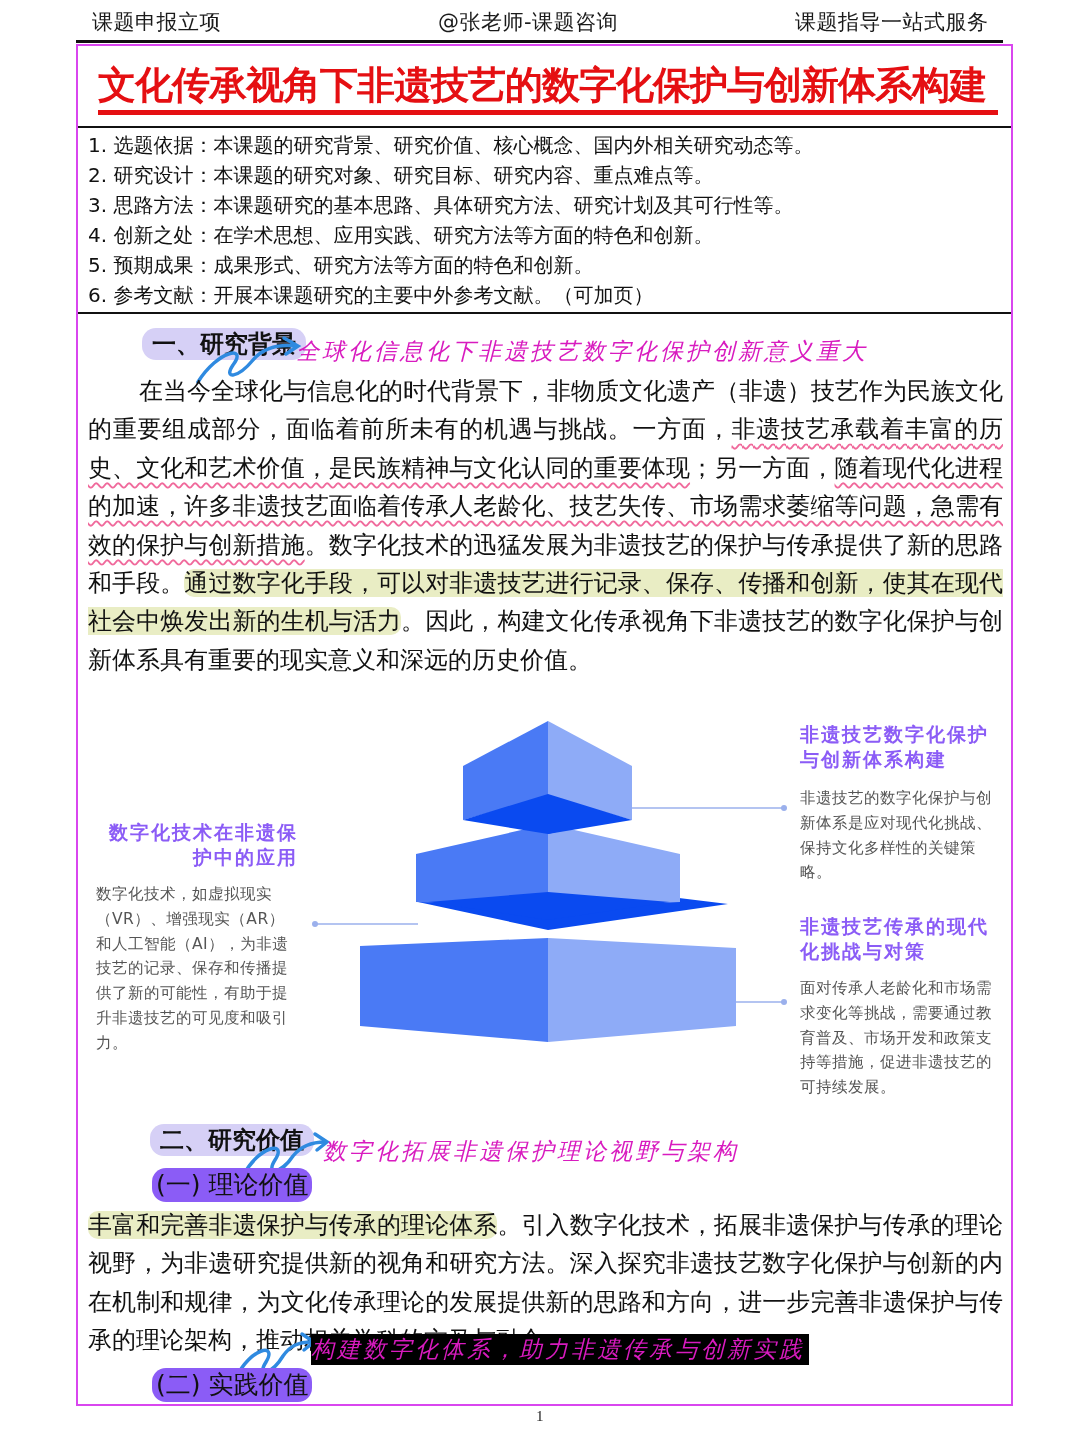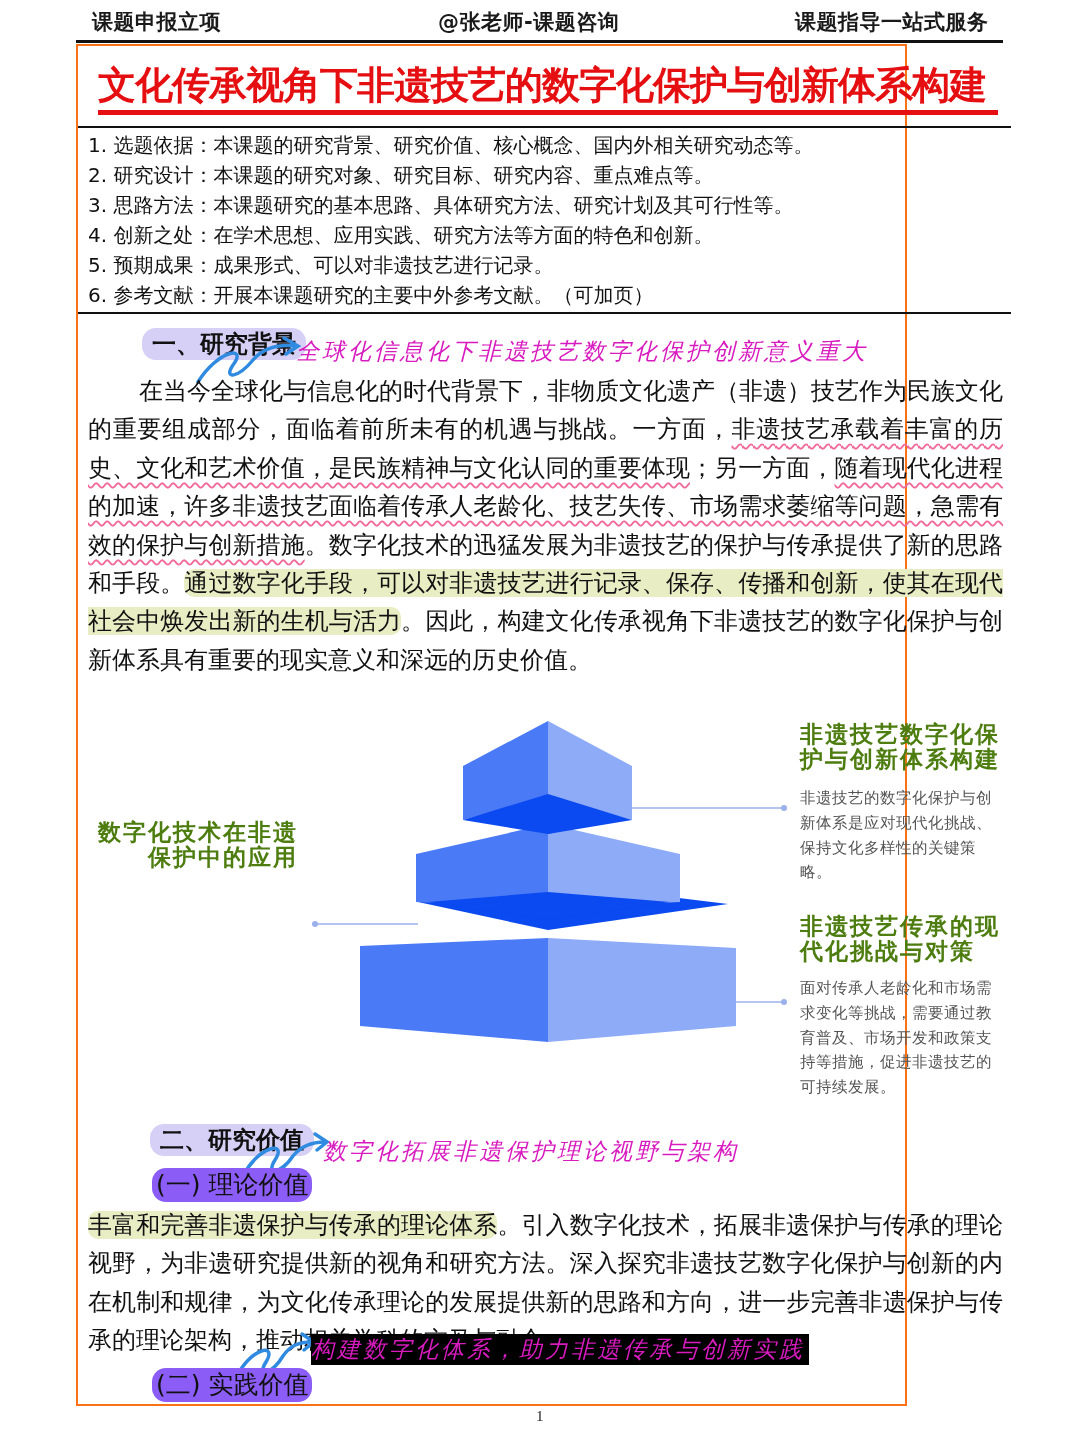--- a/index.html
+++ b/index.html
@@ -1,26 +1,26 @@
 <!DOCTYPE html>
 <html><head>
 <meta charset="utf-8">
 <style>
   html, body { margin:0; padding:0; background:#ffffff; }
   body { width:1080px; height:1440px; position:relative; overflow:hidden;
          font-family:"DejaVu Sans","Liberation Sans",sans-serif; color:#111; }
 
   .topbar { position:absolute; left:0; top:0; width:1080px; height:42px; }
-  .topbar span { position:absolute; top:8px; font-size:21px; font-weight:bold; color:#1a1a1a; letter-spacing:0.5px; }
+  .topbar span { position:absolute; top:8px; font-size:21px; font-weight:normal; color:#1a1a1a; letter-spacing:0.5px; }
   .topbar .left { left:92px; }
   .topbar .center { left:438px; }
   .topbar .right { left:795px; }
   .topline { position:absolute; left:76px; top:40px; width:927px; height:3px; background:#111; }
 
-  .frame { position:absolute; left:76px; top:44px; width:831px; height:1362px; border:2px solid #f97316; box-sizing:border-box; }
+  .frame { position:absolute; left:76px; top:44px; width:937px; height:1362px; border:2px solid #d946ef; box-sizing:border-box; }
 
   .title-box { position:absolute; left:0; top:0; width:933px; height:80px; border-bottom:2px solid #111; }
   .main-title { position:absolute; left:20px; top:14px; font-size:38px; font-weight:bold; color:#e50f12;
                 letter-spacing:-1px; white-space:nowrap; font-family:"DejaVu Sans",sans-serif; }
   .title-underline { position:absolute; left:20px; top:64px; width:900px; height:5px; background:#e50f12; }
 
   .req-box { position:absolute; left:0; top:82px; width:933px; height:184px; border-bottom:2px solid #111; }
   .req-item { position:absolute; left:10px; font-size:20px; white-space:nowrap; color:#111; }
   .req-item b { font-weight:normal; }
 
@@ -39,21 +39,21 @@
   .arrow-svg { position:absolute; }
 
   .para { position:absolute; left:10px; width:915px; font-size:24px; line-height:38.4px; color:#111; text-align:justify; }
   .para1 { top:326px; }
   .para2 { top:1160px; }
   .indent { display:inline-block; width:51px; }
   .u-pink { text-decoration:underline wavy #f06a9c; text-decoration-thickness:2px; text-underline-offset:6px; }
   .hl-green { background:#e9edc4; border-radius:10px; }
 
   .diagram { position:absolute; left:0; top:660px; width:933px; height:400px; }
-  .d-title { position:absolute; font-size:23px; font-weight:bold; color:#4d7c0f; letter-spacing:2px; line-height:25px;font-family:Liberation Serif, serif; }
+  .d-title { position:absolute; font-size:19px; font-weight:bold; color:#8b5cf6; letter-spacing:2px; line-height:25px;font-family:Liberation Serif, serif; }
   .d-text { position:absolute; font-size:15.5px; color:#555; line-height:24.8px; letter-spacing:0.5px; }
   .dl-title { left:20px; top:114px; width:200px; text-align:right; }
   .dl-text { left:18px; top:176px; width:200px; }
   .dr1-title { left:722px; top:16px; width:200px; }
   .dr1-text { left:722px; top:80px; width:200px; }
   .dr2-title { left:722px; top:208px; width:200px; }
   .dr2-text { left:722px; top:270px; width:200px; }
 
   .page-num { position:absolute; left:536px; top:1408px; font-size:15px; font-family:"Liberation Serif",serif; color:#222; }
 </style>
@@ -72,35 +72,36 @@
   <div class="title-box">
     <div class="main-title">文化传承视角下非遗技艺的数字化保护与创新体系构建</div>
     <div class="title-underline"></div>
   </div>
 
   <div class="req-box">
     <div class="req-item" style="top:4px"><b>1. 选题依据：</b><span>本课题的研究背景、研究价值、核心概念、国内外相关研究动态等。</span></div>
     <div class="req-item" style="top:34px"><b>2. 研究设计：</b><span>本课题的研究对象、研究目标、研究内容、重点难点等。</span></div>
     <div class="req-item" style="top:64px"><b>3. 思路方法：</b><span>本课题研究的基本思路、具体研究方法、研究计划及其可行性等。</span></div>
     <div class="req-item" style="top:94px"><b>4. 创新之处：</b><span>在学术思想、应用实践、研究方法等方面的特色和创新。</span></div>
-    <div class="req-item" style="top:124px"><b>5. 预期成果：</b><span>成果形式、可以对非遗技艺进行记录。</span></div>
+    <div class="req-item" style="top:124px"><b>5. 预期成果：</b><span>成果形式、研究方法等方面的特色和创新。</span></div>
     <div class="req-item" style="top:154px"><b>6. 参考文献：</b><span>开展本课题研究的主要中外参考文献。（可加页）</span></div>
   </div>
 
   <div class="section-head sh1">一、研究背景</div>
   <svg class="arrow-svg" style="left:100px;top:284px" width="130" height="60" viewBox="0 0 130 60">
     <path d="M20 52 C 40 20, 70 15, 55 35 C 45 50, 60 48, 75 30 C 85 18, 100 14, 118 16" stroke="#2f8ae0" stroke-width="3.5" fill="none" stroke-linecap="round"></path>
     <path d="M106 8 L120 16 L108 24" stroke="#2f8ae0" stroke-width="3.5" fill="none" stroke-linecap="round"></path>
   </svg>
   <div class="hand-note note1">全球化信息化下非遗技艺数字化保护创新意义重大</div>
 
   <div class="para para1"><span class="indent"></span><span>在当今全球化与信息化的时代背景下，非物质文化遗产（非遗）技艺作为民族文化的重要组成部分，面临着前所未有的机遇与挑战。一方面，</span><span class="u-pink">非遗技艺承载着丰富的历史、文化和艺术价值，是民族精神与文化认同的重要体现</span><span>；另一方面，</span><span class="u-pink">随着现代化进程的加速，许多非遗技艺面临着传承人老龄化、技艺失传、市场需求萎缩等问题，急需有效的保护与创新措施</span><span>。数字化技术的迅猛发展为非遗技艺的保护与传承提供了新的思路和手段。</span><span class="hl-green">通过数字化手段，可以对非遗技艺进行记录、保存、传播和创新，使其在现代社会中焕发出新的生机与活力</span><span>。因此，构建文化传承视角下非遗技艺的数字化保护与创新体系具有重要的现实意义和深远的历史价值。</span></div>
 
   <div class="diagram">
     <div class="d-title dl-title">数字化技术在非遗保护中的应用</div>
+    <div class="d-text dl-text">数字化技术，如虚拟现实（VR）、增强现实（AR）和人工智能（AI），为非遗技艺的记录、保存和传播提供了新的可能性，有助于提升非遗技艺的可见度和吸引力。</div>
     <div class="d-title dr1-title">非遗技艺数字化保护与创新体系构建</div>
     <div class="d-text dr1-text">非遗技艺的数字化保护与创新体系是应对现代化挑战、保持文化多样性的关键策略。</div>
     <div class="d-title dr2-title">非遗技艺传承的现代化挑战与对策</div>
     <div class="d-text dr2-text">面对传承人老龄化和市场需求变化等挑战，需要通过教育普及、市场开发和政策支持等措施，促进非遗技艺的可持续发展。</div>
 
     <svg style="position:absolute;left:0;top:0" width="933" height="400" viewBox="0 0 933 400">
 
       <line x1="237" y1="218" x2="340" y2="218" stroke="#9bb0ec" stroke-width="1.5"></line>
       <circle cx="237" cy="218" r="3" fill="#9bb0ec"></circle>
       <line x1="554" y1="102" x2="706" y2="102" stroke="#9bb0ec" stroke-width="1.5"></line>

